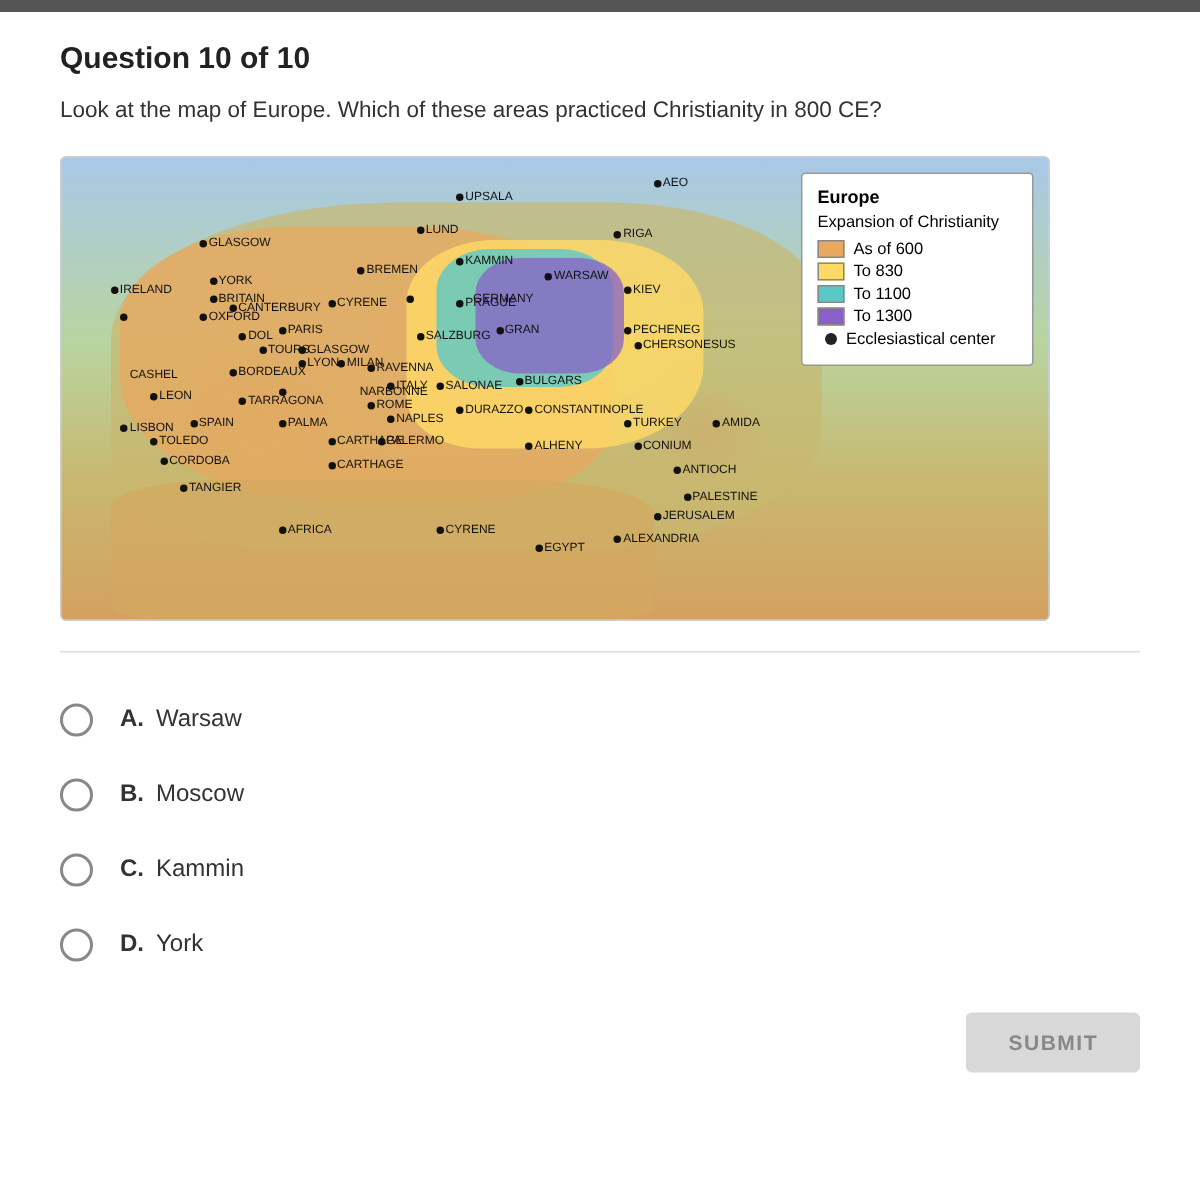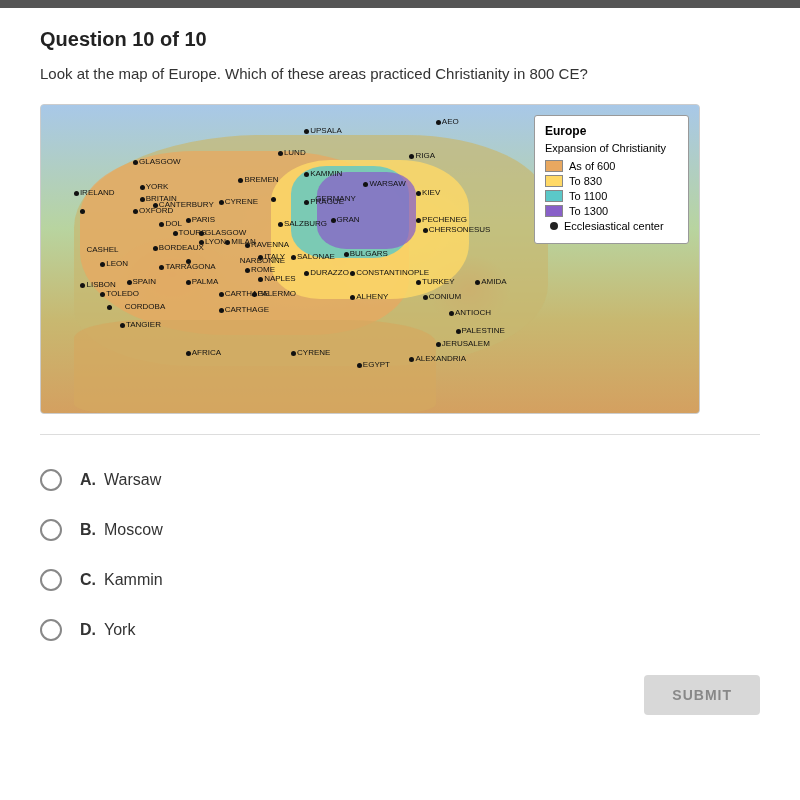--- a/index.html
+++ b/index.html
@@ -372,21 +372,21 @@
           <div class="map-label" style="left: calc(66% + 6px); top: calc(57% - 3px);">AMIDA</div>
           <div class="map-dot" style="left: 9%; top: 61%;"></div>
           <div class="map-label" style="left: calc(9% + 6px); top: calc(61% - 3px);">TOLEDO</div>
           <div class="map-dot" style="left: 27%; top: 61%;"></div>
           <div class="map-label" style="left: calc(27% + 6px); top: calc(61% - 3px);">CARTHAGE</div>
           <div class="map-dot" style="left: 47%; top: 62%;"></div>
           <div class="map-label" style="left: calc(47% + 6px); top: calc(62% - 3px);">ALHENY</div>
           <div class="map-dot" style="left: 58%; top: 62%;"></div>
           <div class="map-label" style="left: calc(58% + 6px); top: calc(62% - 3px);">CONIUM</div>
           <div class="map-dot" style="left: 10%; top: 65%;"></div>
-          <div class="map-label" style="left: calc(10% + 6px); top: calc(65% - 3px); padding-left: 12px;">CORDOBA</div>
+          <div class="map-label" style="left: calc(10% + 6px); top: calc(65% - 3px);">CORDOBA</div>
           <div class="map-dot" style="left: 27%; top: 66%;"></div>
           <div class="map-label" style="left: calc(27% + 6px); top: calc(66% - 3px);">CARTHAGE</div>
           <div class="map-dot" style="left: 62%; top: 67%;"></div>
           <div class="map-label" style="left: calc(62% + 6px); top: calc(67% - 3px);">ANTIOCH</div>
           <div class="map-dot" style="left: 12%; top: 71%;"></div>
           <div class="map-label" style="left: calc(12% + 6px); top: calc(71% - 3px);">TANGIER</div>
           <div class="map-dot" style="left: 63%; top: 73%;"></div>
           <div class="map-label" style="left: calc(63% + 6px); top: calc(73% - 3px);">PALESTINE</div>
           <div class="map-dot" style="left: 60%; top: 77%;"></div>
           <div class="map-label" style="left: calc(60% + 6px); top: calc(77% - 3px); text-align: center;">JERUSALEM</div>

